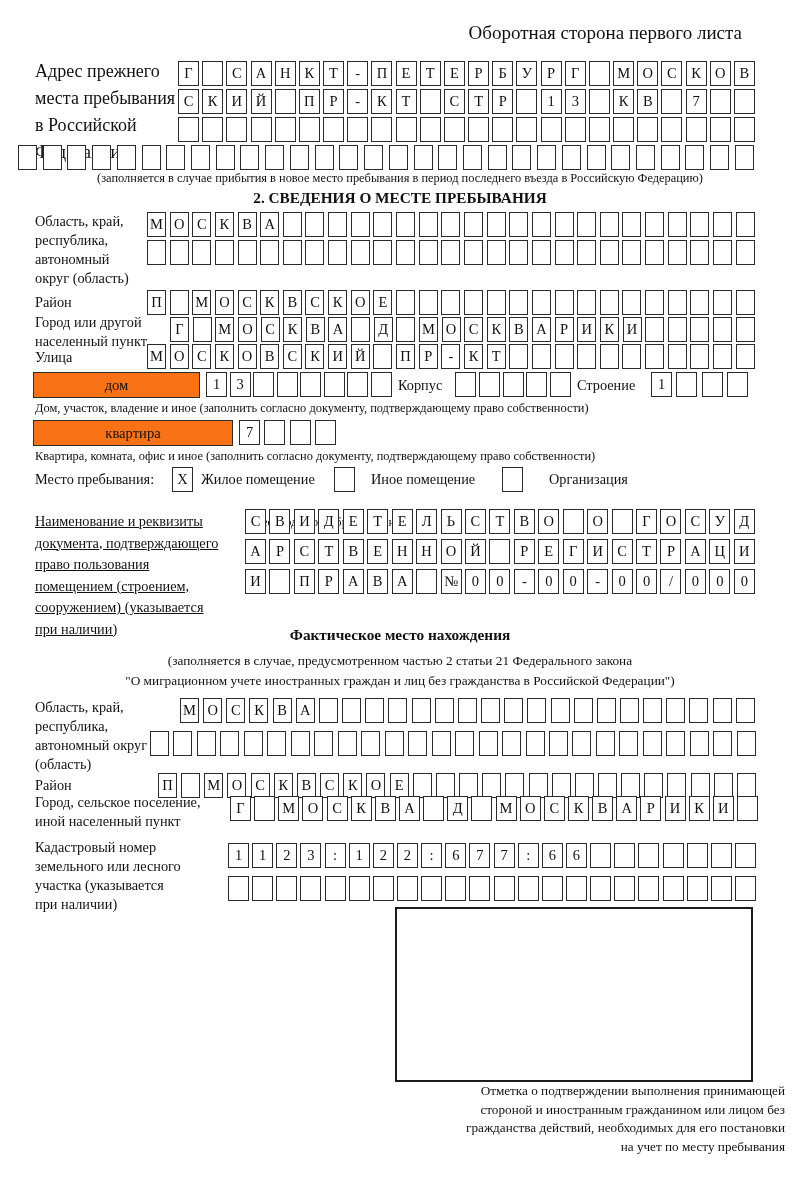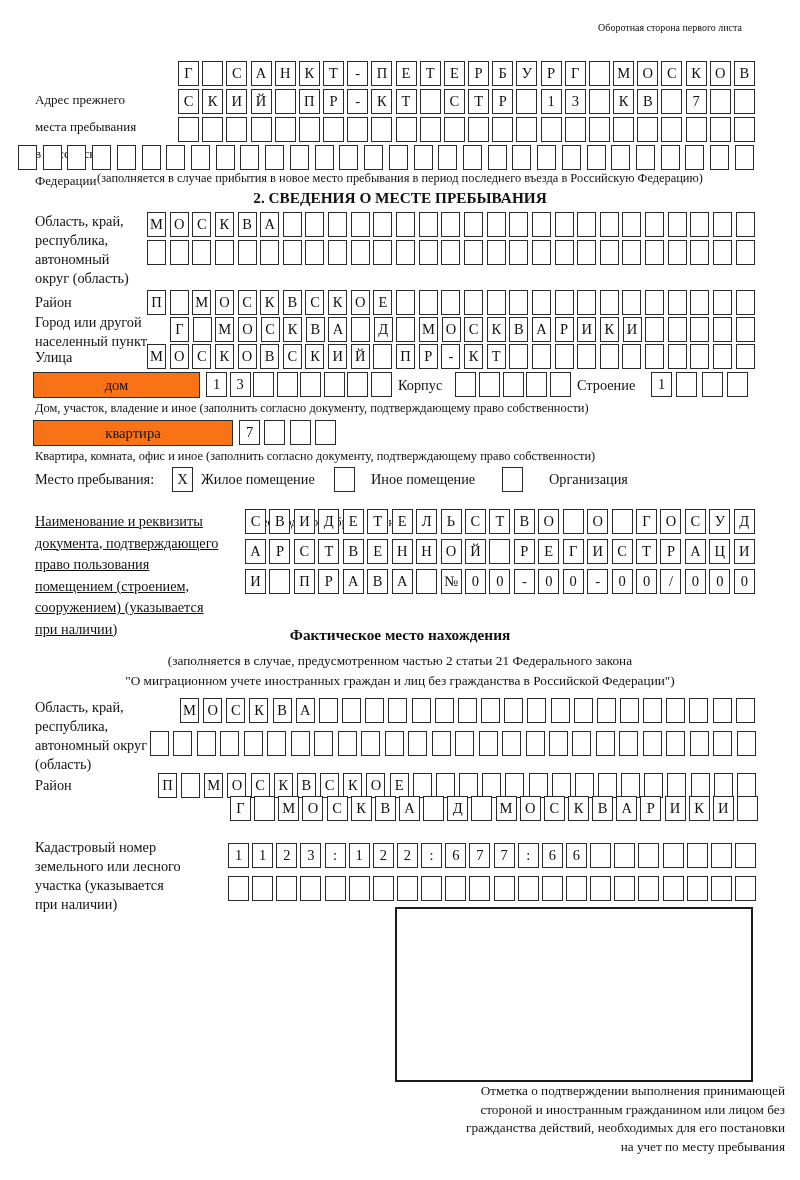--- a/index.html
+++ b/index.html
@@ -1,21 +1,21 @@
 <!DOCTYPE html>
 <html><head>
 <meta charset="utf-8">
 <style>
   html,body{margin:0;padding:0;background:#fff;}
   .page{position:relative;width:800px;height:1180px;background:#ffffff;
         font-family:"Liberation Serif","DejaVu Serif",serif;color:#111;overflow:hidden;}
   .abs{position:absolute;}
-  .note{font-size:10px;font-family:Liberation Serif, serif;}
+  .note{font-size:19px;font-family:Liberation Serif, serif;}
   .lbl{font-size:14.3px;line-height:19px;}
-  .lbl27{font-size:13px;line-height:27px;margin-top:28px;}
+  .lbl27{font-size:18px;line-height:27px;}
   .lbl21{font-size:14.3px;line-height:21.5px;}
   .cap{font-size:12.4px;}
   .center{text-align:center;}
   .title{font-size:15.3px;font-weight:bold;}
   .boxrow{display:flex;justify-content:space-between;}
   .cell{width:19px;height:25px;border:1.5px solid #2b2b2b;box-sizing:border-box;
         display:flex;align-items:center;justify-content:center;
         font-size:14.5px;background:#fff;flex:0 0 auto;}
   .cell.w21{width:21px;}
   .labelbox{border:1.8px solid #2b2b2b;box-sizing:border-box;display:flex;
@@ -525,20 +525,24 @@
       <span class="cell"></span>
       <span class="cell"></span>
       <span class="cell"></span>
       <span class="cell"></span>
       <span class="cell"></span>
       <span class="cell"></span>
       <span class="cell"></span>
       <span class="cell"></span>
     </div>
 
+  <div class="abs lbl" style="left:35px;top:793px;">
+      <div>Город, сельское поселение,</div>
+      <div>иной населенный пункт</div>
+    </div>
   <div class="abs boxrow" style="left:230px;top:796px;width:528px;">
       <span class="cell w21">Г</span>
       <span class="cell w21"></span>
       <span class="cell w21">М</span>
       <span class="cell w21">О</span>
       <span class="cell w21">С</span>
       <span class="cell w21">К</span>
       <span class="cell w21">В</span>
       <span class="cell w21">А</span>
       <span class="cell w21"></span>

